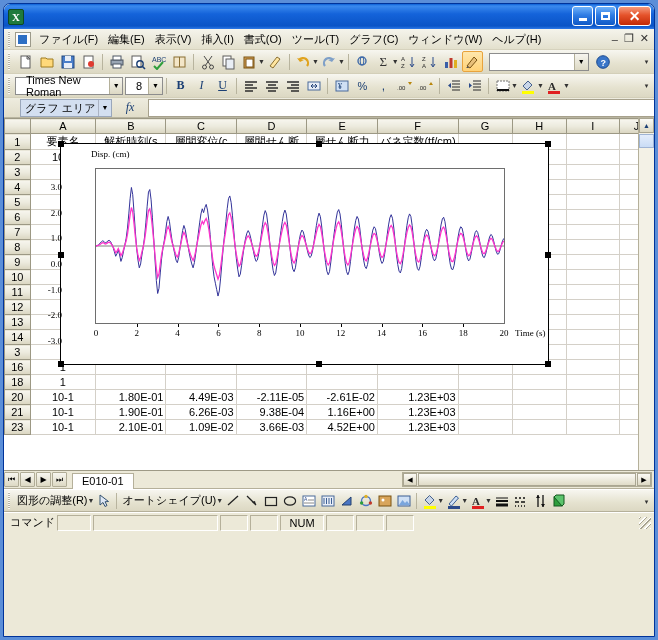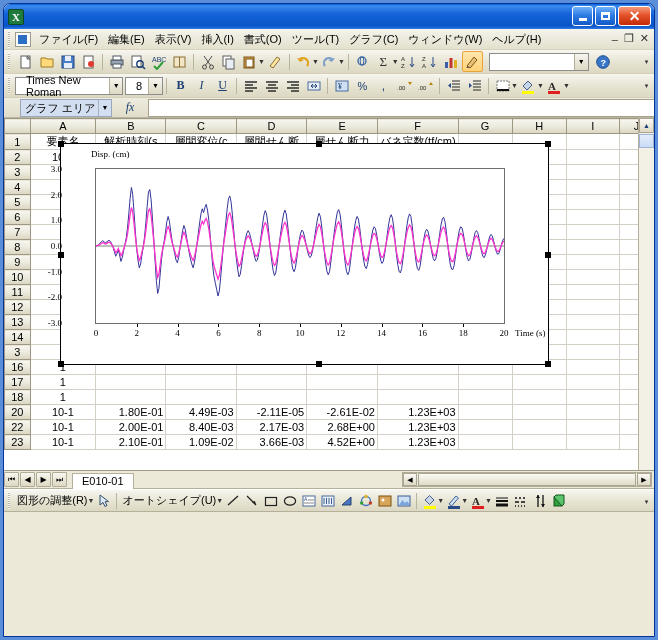--- a/index.html
+++ b/index.html
@@ -217,20 +217,21 @@
   }
   .axis-y-title{
     position:absolute; left:30px; top:5px; font-size:9px;
     font-family:"Liberation Serif",serif; color:#000; white-space:nowrap;
   }
   .ytick{
     position:absolute; right:0; font-size:9px;
     font-family:"Liberation Serif",serif; color:#000;
     text-align:right; transform:translateY(-50%);
     white-space:nowrap;
+    margin-top:18px;
   }
   .ytickmark{ position:absolute; width:4px; height:1px; background:#000;}
   .xtick{
     position:absolute; font-size:9px;
     font-family:"Liberation Serif",serif; color:#000;
     transform:translateX(-50%); white-space:nowrap;
   }
   .xtickmark{ position:absolute; width:1px; height:3px; background:#000;}
   .xtitle{ position:absolute; font-size:9px;
     font-family:"Liberation Serif",serif; color:#000; white-space:nowrap;}
@@ -867,33 +868,20 @@
               <td class="cell num"></td>
               <td class="cell num"></td>
               <td class="cell num"></td>
               <td class="cell num"></td>
               <td class="cell num"></td>
               <td class="cell num"></td>
               <td class="cell num"></td>
               <td class="cell num"></td>
             </tr>
             <tr>
-              <td class="rowhdr">17</td>
-              <td class="cell txt">1</td>
-              <td class="cell num"></td>
-              <td class="cell num"></td>
-              <td class="cell num"></td>
-              <td class="cell num"></td>
-              <td class="cell num"></td>
-              <td class="cell num"></td>
-              <td class="cell num"></td>
-              <td class="cell num"></td>
-              <td class="cell num"></td>
-            </tr>
-            <tr>
               <td class="rowhdr">18</td>
               <td class="cell txt">1</td>
               <td class="cell num"></td>
               <td class="cell num"></td>
               <td class="cell num"></td>
               <td class="cell num"></td>
               <td class="cell num"></td>
               <td class="cell num"></td>
               <td class="cell num"></td>
               <td class="cell num"></td>
@@ -906,26 +894,26 @@
               <td class="cell num">4.49E-03</td>
               <td class="cell num">-2.11E-05</td>
               <td class="cell num">-2.61E-02</td>
               <td class="cell num">1.23E+03</td>
               <td class="cell num"></td>
               <td class="cell num"></td>
               <td class="cell num"></td>
               <td class="cell num"></td>
             </tr>
             <tr>
-              <td class="rowhdr">22</td>
+              <td class="rowhdr">21</td>
               <td class="cell txt">10-1</td>
-              <td class="cell num">2.00E-01</td>
-              <td class="cell num">8.40E-03</td>
-              <td class="cell num">2.17E-03</td>
-              <td class="cell num">2.68E+00</td>
+              <td class="cell num">1.90E-01</td>
+              <td class="cell num">6.26E-03</td>
+              <td class="cell num">9.38E-04</td>
+              <td class="cell num">1.16E+00</td>
               <td class="cell num">1.23E+03</td>
               <td class="cell num"></td>
               <td class="cell num"></td>
               <td class="cell num"></td>
               <td class="cell num"></td>
             </tr>
             <tr>
               <td class="rowhdr">23</td>
               <td class="cell txt">10-1</td>
               <td class="cell num">2.10E-01</td>
@@ -1154,15 +1142,27 @@
           <svg class="ico" viewBox="0 0 16 16">
             <rect x="3" y="4" width="8" height="9" fill="#2e9e3c" stroke="#14571f"></rect>
             <path d="M3 4 l2 -2 h8 v9 l-2 2 z" fill="#5cc46c" stroke="#14571f"></path>
           </svg>
         </div>
     <div class="ovf">
           <span>▾</span>
         </div>
   </div>
 
+  <div class="statusbar">
+    <span class="sb-text">コマンド</span>
+    <div class="sb-cell" style="width:34px"></div>
+    <div class="sb-cell" style="width:125px"></div>
+    <div class="sb-cell" style="width:28px"></div>
+    <div class="sb-cell" style="width:28px"></div>
+    <div class="sb-cell" style="width:44px">NUM</div>
+    <div class="sb-cell" style="width:28px"></div>
+    <div class="sb-cell" style="width:28px"></div>
+    <div class="sb-cell" style="width:28px"></div>
+    <div class="sb-grip"></div>
+  </div>
 
  </div>
 </div>
 
 </body></html>

